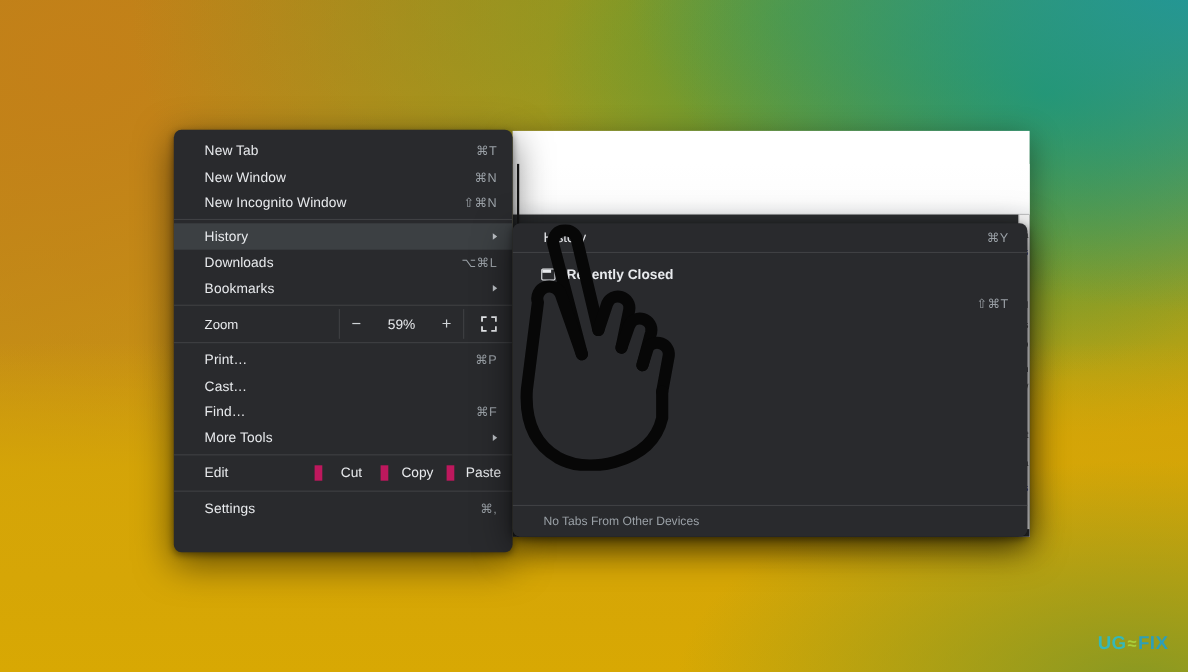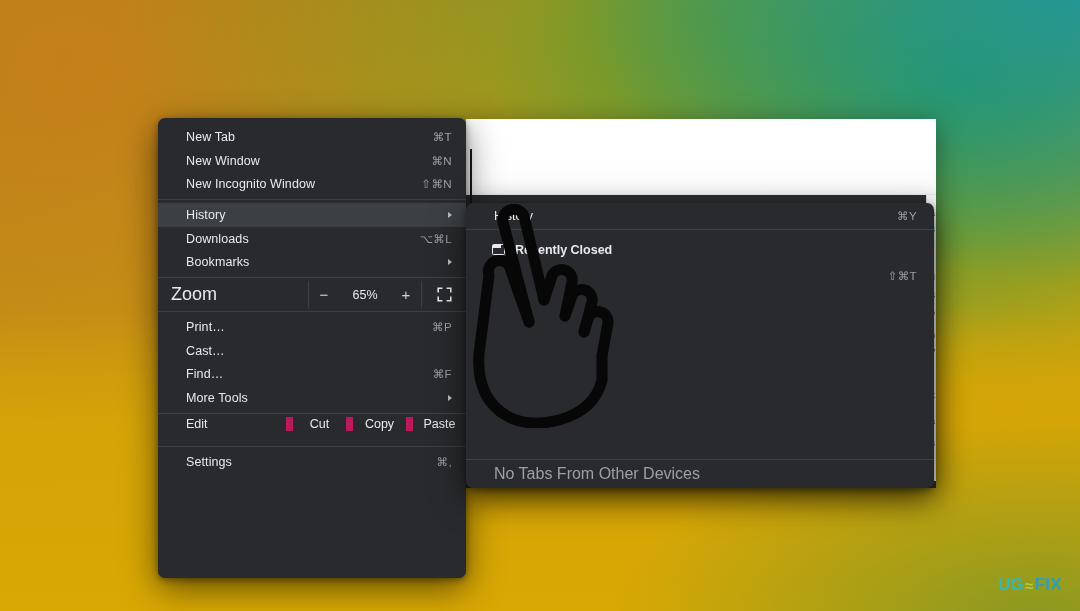--- a/index.html
+++ b/index.html
@@ -136,21 +136,21 @@
     overflow: hidden;
     font-size: 12.5px;
     color: #e8eaed;
   }
 
   
   #chrome-menu {
     left: 158px;
     top: 118px;
     width: 308px;
-    height: 460px;
+    height: 384px;
     z-index: 6;
   }
   .menu-item {
     position: relative;
     height: 23.7px;
     display: flex;
     align-items: center;
     padding: 0 14px 0 28px;
     box-sizing: border-box;
     white-space: nowrap;
@@ -186,41 +186,41 @@
   
   #zoom-row {
     display: flex;
     align-items: stretch;
     height: 27px;
   }
   #zoom-row .zlabel {
     flex: 1 1 auto;
     display: flex;
     align-items: center;
-    padding-left: 13px;
-    font-size: 18px;
+    padding-left: 28px;
+    font-size: 12px;
   }
   .zoom-ctl {
     flex: none;
     display: flex;
     align-items: center;
     justify-content: center;
     border-left: 1px solid #3f4043;
     color: #e8eaed;
   }
   #zoom-minus { width: 30px; font-size: 15px; color: #cfd3d7; }
   #zoom-value { width: 52px; font-size: 12.5px; color: #e8eaed; border-left: none; }
   #zoom-plus  { width: 30px; font-size: 15px; color: #cfd3d7; border-left: none; }
   #zoom-full  { width: 44px; }
   #zoom-full svg { display: block; }
 
   
   #edit-row {
     display: flex;
-    align-items: flex-start;
+    align-items: center;
     height: 26px;
   }
   #edit-row .elabel {
     flex: 1 1 auto;
     display: flex;
     align-items: center;
     padding-left: 28px;
     font-size: 12.5px;
   }
   .edit-ctl {
@@ -295,21 +295,21 @@
   #reopen-row { height: 26px; }
   #no-tabs-row {
     position: absolute;
     left: 0; right: 0;
     bottom: 0;
     height: 28px;
     display: flex;
     align-items: center;
     padding-left: 28px;
     box-sizing: border-box;
-    font-size: 16px;
+    font-size: 11px;
     color: #9aa0a6;
   }
   #no-tabs-sep {
     position: absolute;
     left: 0; right: 0;
     bottom: 28px;
     height: 1px;
     background: #3f4043;
   }
 
@@ -405,21 +405,21 @@
   <div class="menu-item">
     <span class="label">Bookmarks</span>
     <span class="arrow"></span>
   </div>
 
   <div class="menu-sep"></div>
 
   <div id="zoom-row">
     <span class="zlabel">Zoom</span>
     <span class="zoom-ctl" id="zoom-minus">−</span>
-    <span class="zoom-ctl" id="zoom-value">65%</span>
+    <span class="zoom-ctl" id="zoom-value">59%</span>
     <span class="zoom-ctl" id="zoom-plus">+</span>
     <span class="zoom-ctl" id="zoom-full">
       <svg width="15" height="15" viewBox="0 0 15 15">
         <g fill="none" stroke="#e8eaed" stroke-width="1.6" stroke-linecap="square">
           <path d="M1.2 4.6 V1.2 H4.6"></path>
           <path d="M10.4 1.2 H13.8 V4.6"></path>
           <path d="M13.8 10.4 V13.8 H10.4"></path>
           <path d="M4.6 13.8 H1.2 V10.4"></path>
         </g>
       </svg>

